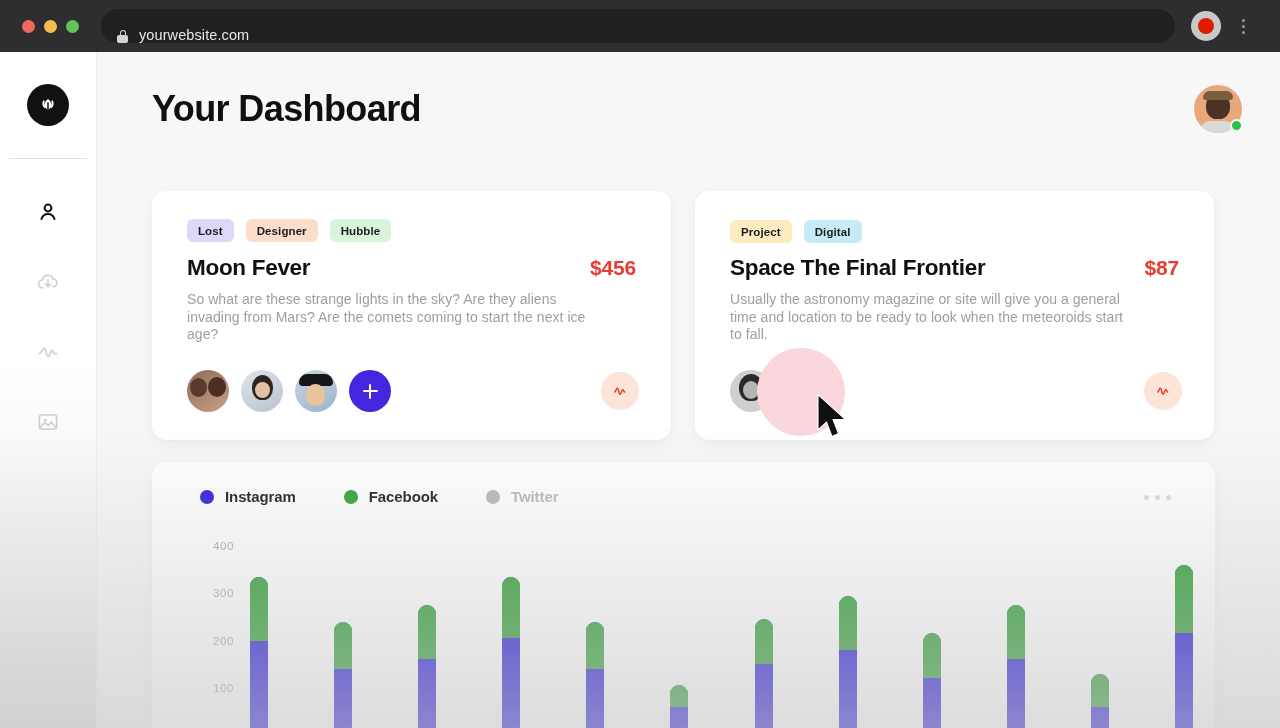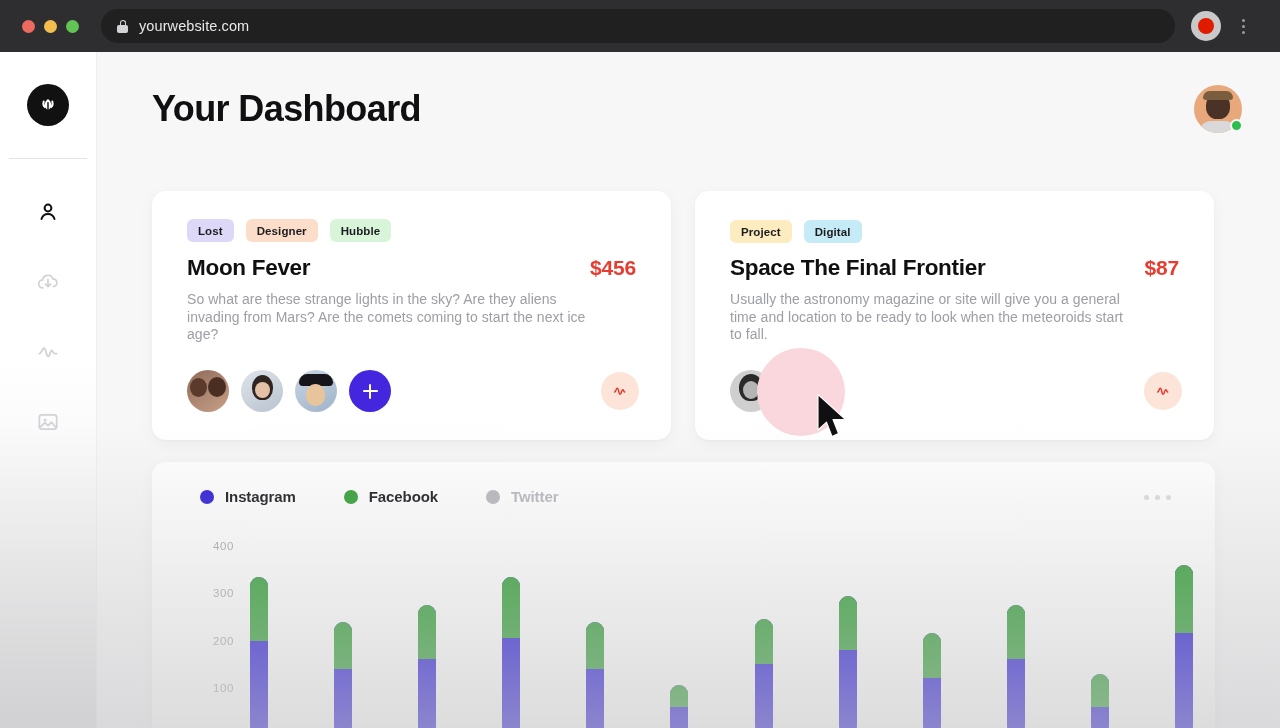--- a/index.html
+++ b/index.html
@@ -16,21 +16,21 @@
     display:flex; align-items:center;
   }
   #traffic-lights{ display:flex; gap:9px; margin-left:22px; }
   .tl{ width:13px; height:13px; border-radius:50%; }
   .tl.red{ background:#ec6a5f; }
   .tl.yellow{ background:#f4bd4f; }
   .tl.green{ background:#61c555; }
 
   #url-bar{
     margin-left:22px; width:1074px; height:34px; border-radius:17px;
-    background:#202021; display:flex; align-items:center; padding:0 16px;
+    background:#202021; display:flex; align-items:flex-end; padding:0 16px;
   }
   #lock-icon{ width:11px; height:13px; position:relative; margin-right:11px; flex:none;}
   #lock-icon .body{ position:absolute; bottom:0; left:0; width:11px; height:8px; background:#d4d4d6; border-radius:2px;}
   #lock-icon .shackle{ position:absolute; top:0; left:2.5px; width:6px; height:6px;
       border:1.6px solid #d4d4d6; border-bottom:none; border-radius:3px 3px 0 0;}
   #url-text{ color:#e8e8ea; font-size:14.5px; letter-spacing:.1px; }
 
   #record-button{
     margin-left:16px; width:30px; height:30px; border-radius:50%;
     background:#c9c9c9; display:flex; align-items:center; justify-content:center; flex:none;

